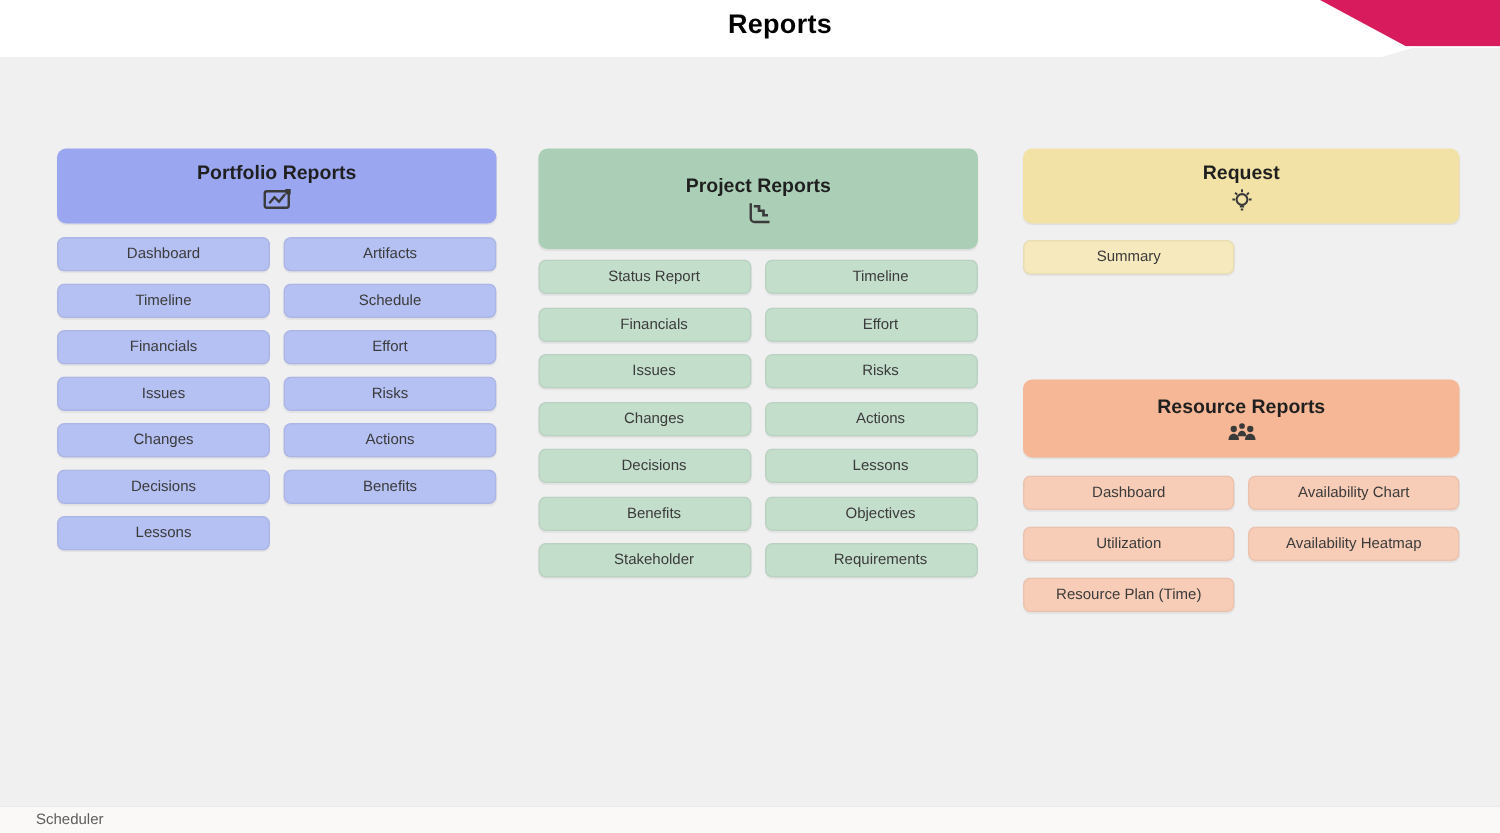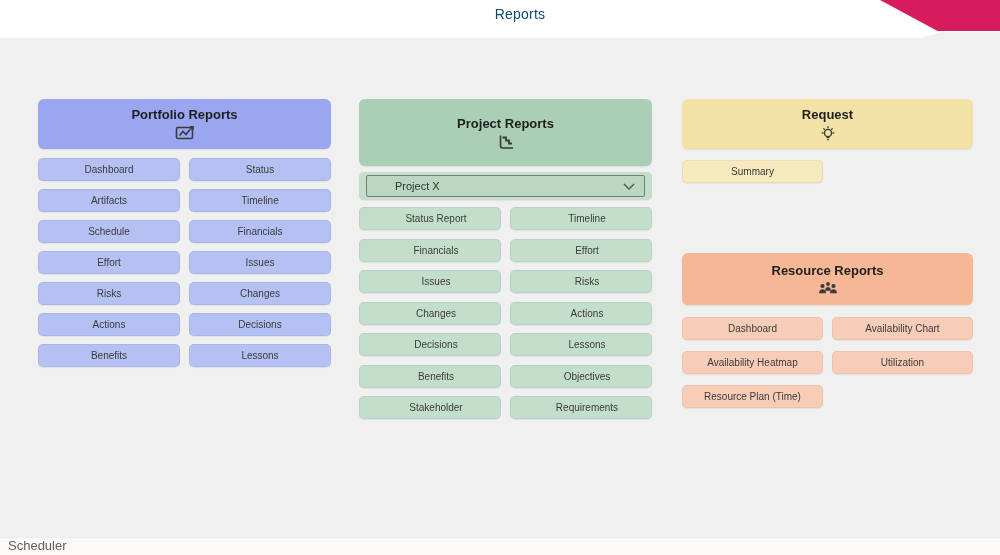--- a/index.html
+++ b/index.html
@@ -5,37 +5,37 @@
   html,body{margin:0;padding:0;}
   body{
     width:1000px;height:555px;position:relative;overflow:hidden;
     background:#ffffff;font-family:"Liberation Sans",sans-serif;
     -webkit-font-smoothing:antialiased;
   }
   
   .titlebar{position:absolute;top:0;left:0;right:0;height:32px;background:#fff;}
   .page-title{
     position:absolute;top:6px;left:calc(50% + 20px);transform:translateX(-50%);
-    font-size:14px;font-weight:normal;color:#0c4a6e;letter-spacing:.2px;white-space:nowrap;
+    font-size:18px;font-weight:bold;color:#000000;letter-spacing:.2px;white-space:nowrap;
   }
   .ribbon{
     position:absolute;top:0;left:880px;width:120px;height:31px;
     background:var(--accent-pink);
     clip-path:polygon(0 0,100% 0,100% 100%,48% 100%);
   }
   
   .canvas{position:absolute;top:32px;left:0;right:0;bottom:18px;background:var(--canvas-bg);}
   .wedge{
     position:absolute;top:31px;left:0;width:945px;height:7px;background:#fff;
     clip-path:polygon(0 0,100% 0,calc(100% - 24px) 100%,0 100%);
   }
   .footerbar{
     position:absolute;bottom:0;left:0;right:0;height:18px;background:#FAF9F8;
-    border-top:1px solid #ECEBEA;display:flex;align-items:flex-start;padding-left:8px;
-    box-sizing:border-box;font-size:13px;color:#605E5C;
+    border-top:1px solid #ECEBEA;display:flex;align-items:center;padding-left:24px;
+    box-sizing:border-box;font-size:10px;color:#605E5C;
   }
   
   .panel{position:absolute;}
   .panel-header{
     border-radius:6px;display:flex;flex-direction:column;align-items:center;
     justify-content:center;gap:3px;color:#1f1f1f;
     box-shadow:0 1px 1px rgba(0,0,0,0.08);
   }
   .panel-title{font-size:13px;font-weight:bold;}
   .hicon{line-height:0;}
@@ -92,21 +92,20 @@
     <span class="hicon">
       <svg width="20" height="16" viewBox="0 0 20 16">
         <rect x="1.5" y="2.5" width="16" height="11" rx="1.5" fill="none" stroke="#3A3A3A" stroke-width="1.6"></rect>
         <polyline points="4.5,10.5 8,6.5 11,9.5 15,4.5" fill="none" stroke="#3A3A3A" stroke-width="1.6"></polyline>
         <rect x="15.2" y="1" width="3.6" height="3.6" fill="#3A3A3A"></rect>
       </svg>
     </span>
   </div>
   <div class="grid2">
     <div class="btn">Dashboard</div>
-    <div class="btn">Status</div>
     <div class="btn">Artifacts</div>
     <div class="btn">Timeline</div>
     <div class="btn">Schedule</div>
     <div class="btn">Financials</div>
     <div class="btn">Effort</div>
     <div class="btn">Issues</div>
     <div class="btn">Risks</div>
     <div class="btn">Changes</div>
     <div class="btn">Actions</div>
     <div class="btn">Decisions</div>
@@ -117,30 +116,20 @@
 
 <div class="panel" id="panel-project">
   <div class="panel-header">
     <span class="panel-title">Project Reports</span>
     <span class="hicon">
       <svg width="20" height="16" viewBox="0 0 20 16">
         <path d="M4.5 1.5 V11.5 a2.5 2.5 0 0 0 2.5 2.5 H17" fill="none" stroke="#3A3A3A" stroke-width="1.6"></path>
         <polyline points="6.5,3.5 10,3.5 10,6.5 13,6.5 13,9.5 16,9.5" fill="none" stroke="#3A3A3A" stroke-width="1.8"></polyline>
       </svg>
     </span>
-  </div>
-  <div class="dd-strip">
-    <div class="dd-box">
-      <span>Project X</span>
-      <span class="hicon">
-        <svg width="12" height="7" viewBox="0 0 12 7">
-          <polyline points="1,1 6,6 11,1" fill="none" stroke="#555" stroke-width="1.4"></polyline>
-        </svg>
-      </span>
-    </div>
   </div>
   <div class="grid2">
     <div class="btn">Status Report</div>
     <div class="btn">Timeline</div>
     <div class="btn">Financials</div>
     <div class="btn">Effort</div>
     <div class="btn">Issues</div>
     <div class="btn">Risks</div>
     <div class="btn">Changes</div>
     <div class="btn">Actions</div>
@@ -181,21 +170,21 @@
         <circle cx="5.5" cy="5" r="2.1"></circle>
         <path d="M2 12.3 c0-2.7 1.6-4.1 3.5-4.1 s3.5 1.4 3.5 4.1 z"></path>
         <circle cx="16.5" cy="5" r="2.1"></circle>
         <path d="M13 12.3 c0-2.7 1.6-4.1 3.5-4.1 s3.5 1.4 3.5 4.1 z"></path>
       </svg>
     </span>
   </div>
   <div class="grid2">
     <div class="btn">Dashboard</div>
     <div class="btn">Availability Chart</div>
+    <div class="btn">Utilization</div>
     <div class="btn">Availability Heatmap</div>
-    <div class="btn">Utilization</div>
     <div class="btn">Resource Plan (Time)</div>
   </div>
 </div>
 
 <div class="footerbar">
   <span>Scheduler</span>
 </div>
 
 </body></html>

